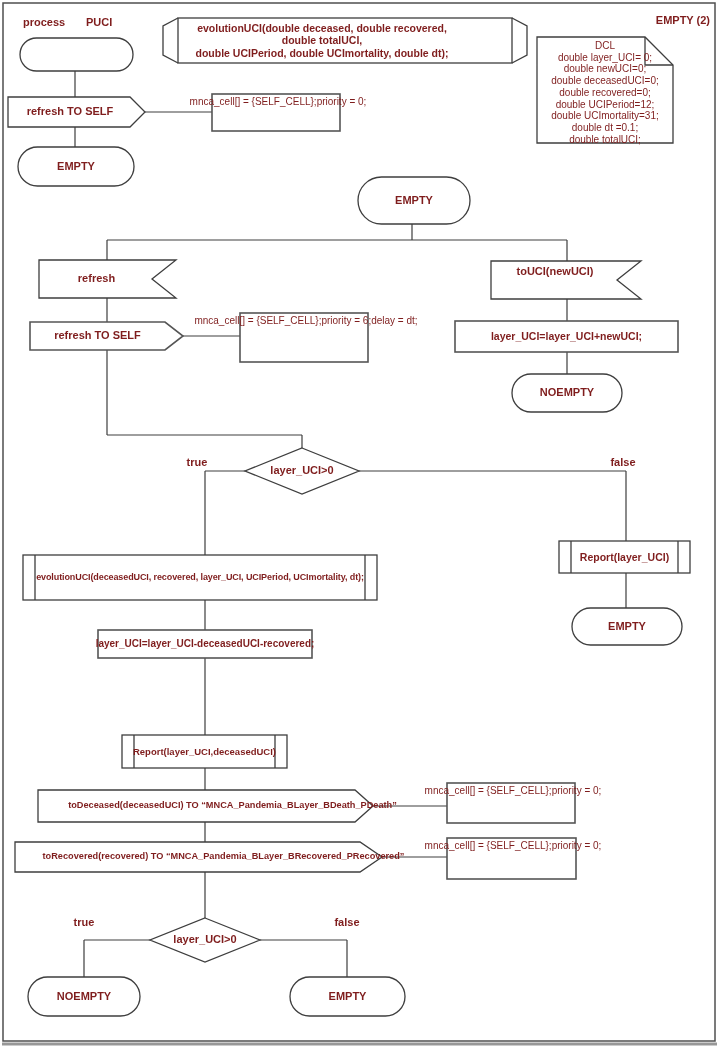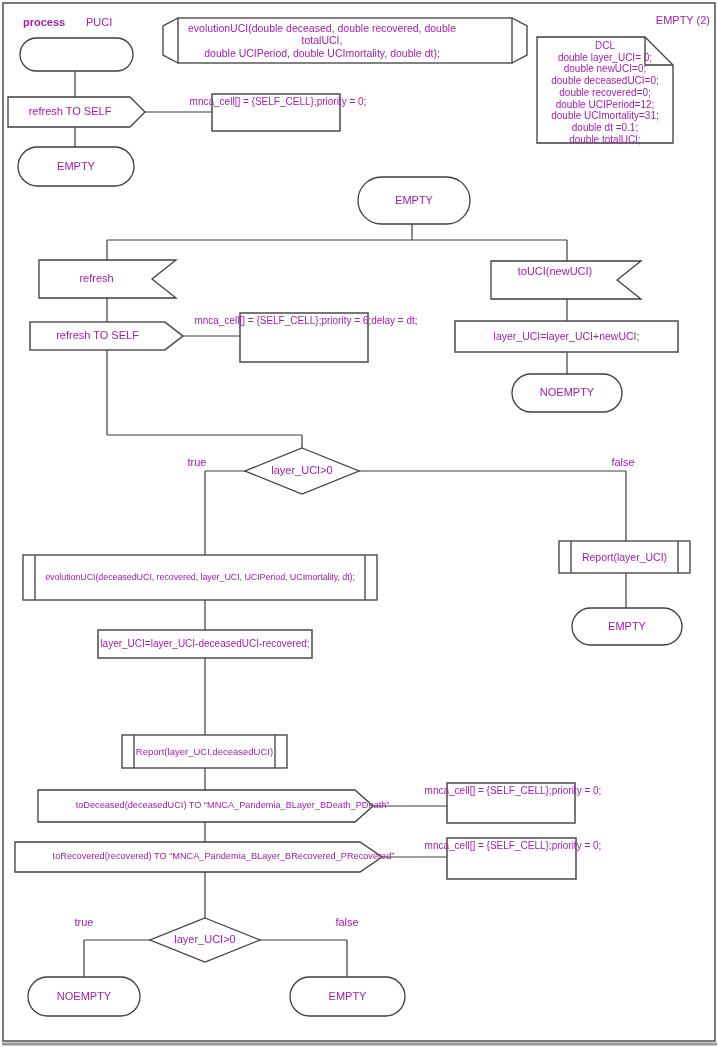--- a/index.html
+++ b/index.html
@@ -1,20 +1,20 @@
 <!DOCTYPE html>
 <html><head>
 <meta charset="utf-8">
 <style>
   html,body{margin:0;padding:0;background:#fff;}
   #page{position:relative;width:718px;height:1047px;background:#fff;
-        font-family:"Liberation Sans",sans-serif;color:#a21caf;overflow:hidden;}
+        font-family:"Liberation Sans",sans-serif;color:#7f1d1d;overflow:hidden;}
   svg{position:absolute;left:0;top:0;}
   .txt{position:absolute;display:flex;align-items:center;justify-content:center;
-       text-align:center;font-size:11px;line-height:1.2;white-space:nowrap;}
+       text-align:center;font-size:11px;line-height:1.2;white-space:nowrap;font-weight:bold;}
   .txt.multi{flex-direction:column;white-space:normal;}
   .cmt{position:absolute;display:flex;justify-content:center;
        font-size:10px;line-height:15px;text-align:left;white-space:nowrap;}
   .dcl{position:absolute;font-size:10px;line-height:11.7px;text-align:center;white-space:nowrap;}
   .bold{font-weight:bold;}
   .f105{font-size:10.5px;}
   .f10{font-size:10px;}
   .f95{font-size:9.5px;}
   .f92{font-size:9.2px;padding-left:36px;}
   .f9{font-size:9px;letter-spacing:-0.1px;}

